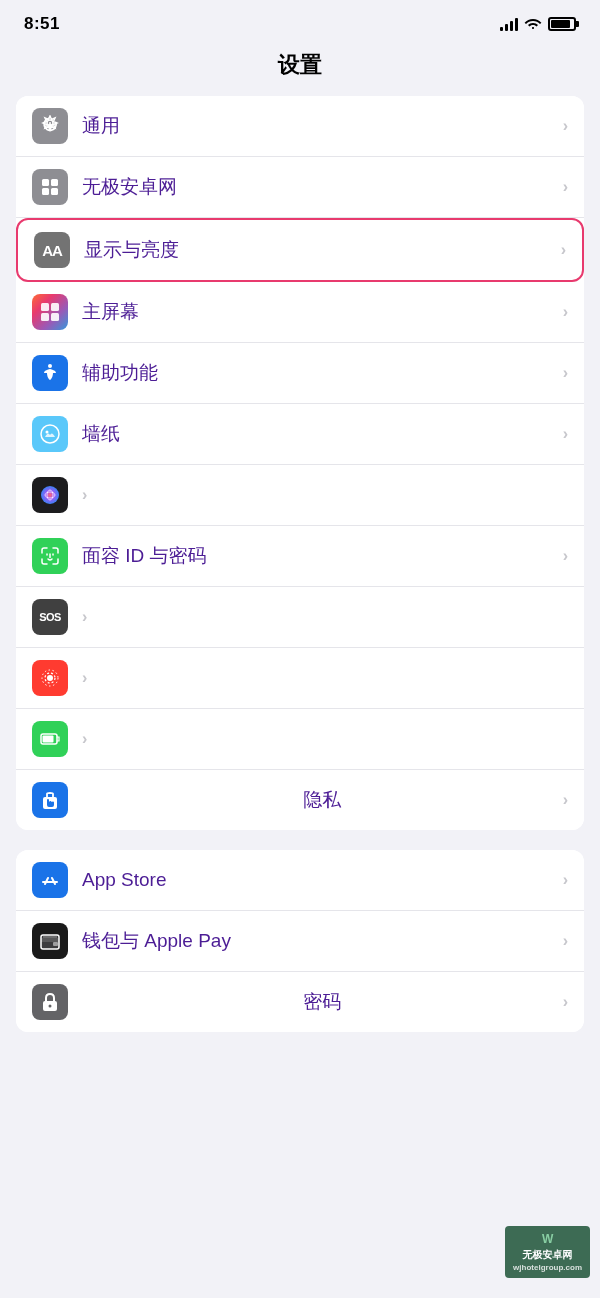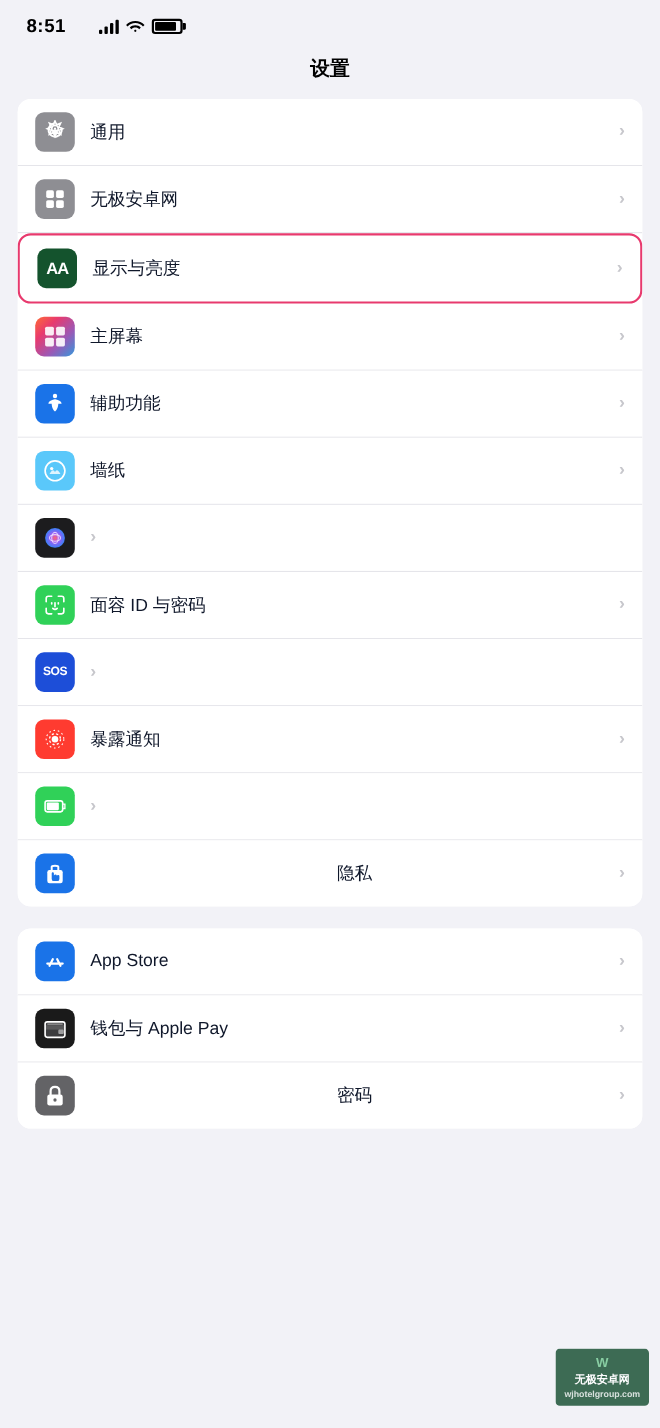--- a/index.html
+++ b/index.html
@@ -8,21 +8,21 @@
       width: 600px;
       min-height: 1298px;
       background: #f2f2f7;
       font-family: -apple-system, 'PingFang SC', 'Hiragino Sans GB', sans-serif;
       color: #000;
     }
 
     
     .status-bar {
       display: flex;
-      justify-content: flex-start;
+      justify-content: space-between;
       align-items: center;
       padding: 14px 24px 8px 24px;
       background: #f2f2f7;
       gap: 30px;
     }
     .status-time {
       font-size: 17px;
       font-weight: 600;
       letter-spacing: 0.5px;
     }
@@ -73,21 +73,21 @@
       border-radius: 1px;
     }
 
     
     .page-header {
       text-align: center;
       padding: 8px 0 16px 0;
       background: #f2f2f7;
     }
     .page-title {
-      font-size: 18px;
+      font-size: 22px;
       font-weight: 700;
     }
 
     
     .section {
       background: #fff;
       border-radius: 12px;
       margin: 0 16px 20px 16px;
       overflow: hidden;
     }
@@ -124,37 +124,37 @@
       justify-content: center;
       margin-right: 14px;
       flex-shrink: 0;
       font-size: 18px;
       color: #fff;
       font-weight: 700;
     }
 
     .row-text {
       flex: 1;
-      font-size: 16px;
-      color: #0f172a;
+      font-size: 19px;
+      color: #4c1d95;
     }
 
     .chevron {
       color: #c7c7cc;
       font-size: 16px;
       font-weight: 600;
     }
 
     
     .icon-general { background: #8e8e93; }
     .icon-control { background: #8e8e93; }
-    .icon-display { background: #14532d; }
+    .icon-display { background: #737373; }
     .icon-accessibility { background: #1a73e8; }
     .icon-faceid { background: #30d158; }
-    .icon-sos { background: #1d4ed8; }
+    .icon-sos { background: #404040; }
     .icon-battery { background: #30d158; }
     .icon-privacy { background: #1a73e8; }
     .icon-appstore { background: #1a73e8; }
     .icon-wallet { background: #1a1a1a; }
     .icon-password { background: #636366; }
   </style>
 </head>
 <body>
 
 <div class="status-bar">
@@ -295,21 +295,20 @@
   </div>
 
   <div class="settings-row">
     <div class="icon-wrap" style="background: #ff3b30;">
       <svg width="22" height="22" viewBox="0 0 22 22">
         <circle cx="11" cy="11" r="3" fill="white"></circle>
         <circle cx="11" cy="11" r="5" fill="none" stroke="white" stroke-width="1.2" stroke-dasharray="2 2"></circle>
         <circle cx="11" cy="11" r="8" fill="none" stroke="white" stroke-width="1" stroke-dasharray="1.5 2.5"></circle>
       </svg>
     </div>
-    <span class="row-text">暴露通知</span>
     <span class="chevron">›</span>
   </div>
 
   <div class="settings-row">
     <div class="icon-wrap icon-battery">
       <svg width="22" height="22" viewBox="0 0 22 22" fill="none">
         <rect x="2" y="6" width="16" height="10" rx="2" stroke="white" stroke-width="1.5" fill="none"></rect>
         <rect x="3.5" y="7.5" width="11" height="7" rx="1" fill="white"></rect>
         <path d="M18 9 L20 9 L20 13 L18 13" stroke="white" stroke-width="1.2" stroke-linecap="round"></path>
       </svg>

